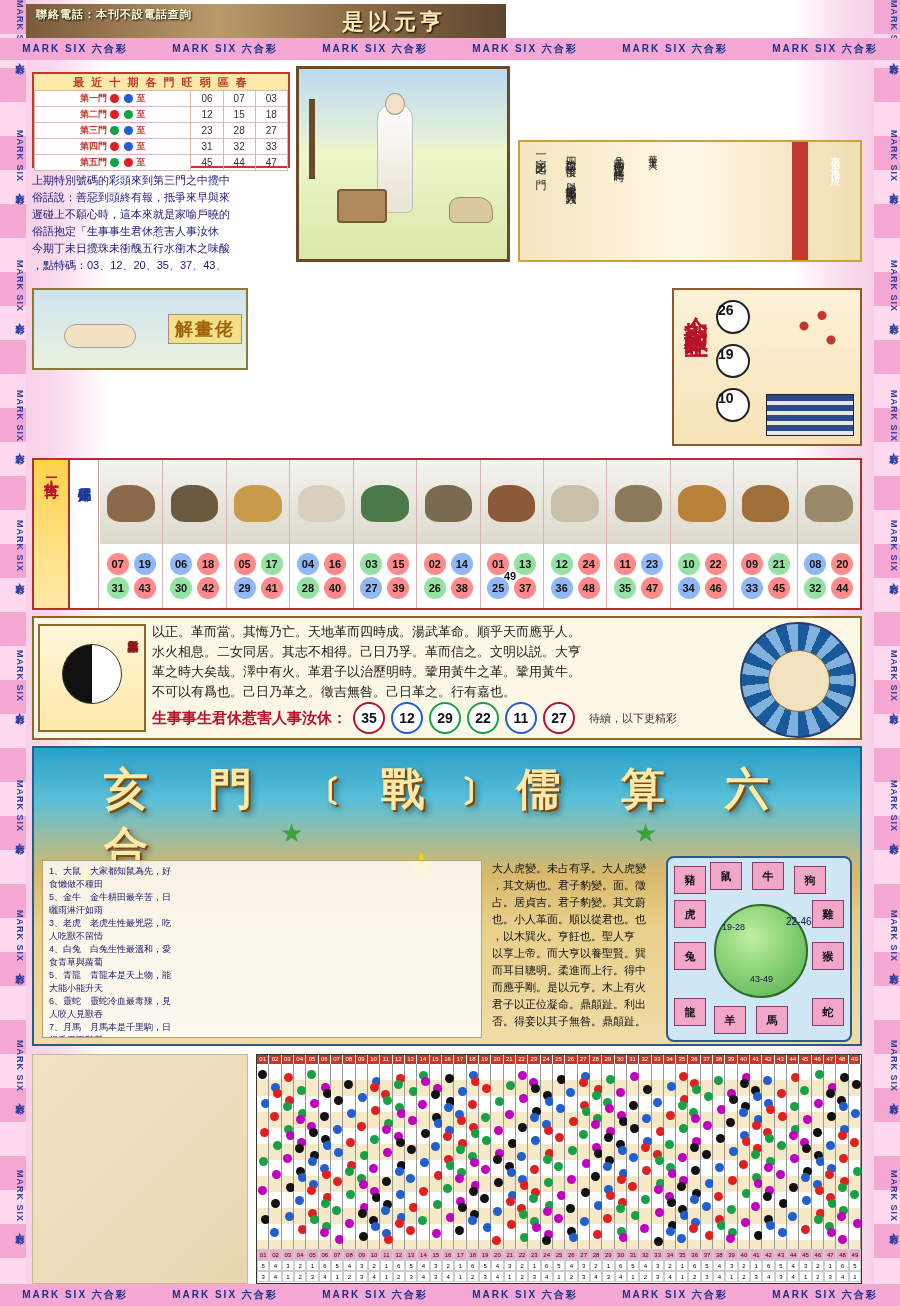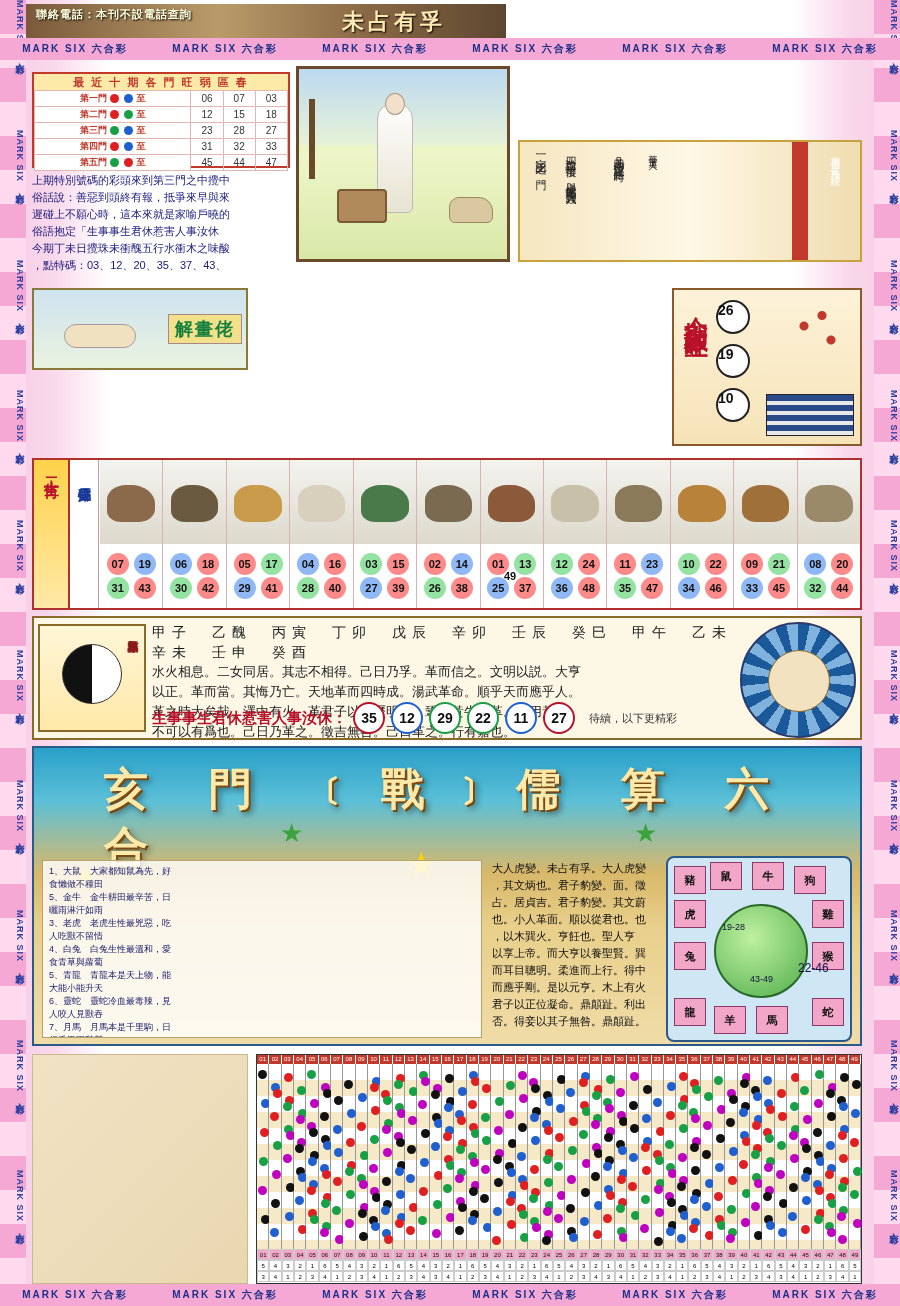--- a/index.html
+++ b/index.html
@@ -73,21 +73,21 @@
           overflow:hidden;}
   #scroll .bg{position:absolute;inset:0;background:linear-gradient(90deg,#f6e6c0,#fff8e6 50%,#f0ddb0);}
   #scroll .redbar{position:absolute;right:52px;top:0;width:16px;height:100%;background:#c0392b;}
   #scroll .col{position:absolute;top:6px;writing-mode:vertical-rl;font-size:11px;color:#222;
           line-height:14px;letter-spacing:2px;}
   #scrollTitle{position:absolute;right:6px;top:6px;width:160px;height:36px;
           color:#5a2d00;font-size:20px;font-weight:bold;text-align:right;}
 
   #jiehua{left:32px;top:288px;width:216px;height:82px;border:2px solid #8a7a3a;
           background:linear-gradient(180deg,#cfe3ef,#eaf3e0);overflow:hidden;}
-  #jiehua .label{position:absolute;right:4px;top:24px;background:#f2e08a;color:#15803d;
+  #jiehua .label{position:absolute;right:4px;top:24px;background:#f2e08a;color:#a16207;
           font-size:18px;font-weight:bold;padding:2px 6px;border:1px solid #a88;letter-spacing:2px;}
   #jiehua .fig{position:absolute;left:30px;top:34px;width:70px;height:22px;background:#f0e2c0;
           border-radius:12px;border:1px solid #a99;}
 
   #mainText{left:256px;top:288px;width:408px;height:158px;border:3px solid #cc8f2a;
           background:linear-gradient(180deg,#ffe9a8,#ffd24a 55%,#ffcf3d);
           color:#7a0f0f;font-size:15px;line-height:25px;padding:8px 10px;box-sizing:border-box;
           font-weight:bold;text-align:justify;}
 
   #huoshu{left:672px;top:288px;width:190px;height:158px;border:2px solid #8a5a2a;
@@ -213,21 +213,21 @@
     <div class="v" style="top:520px">MARK SIX 六合彩</div>
     <div class="v" style="top:650px">MARK SIX 六合彩</div>
     <div class="v" style="top:780px">MARK SIX 六合彩</div>
     <div class="v" style="top:910px">MARK SIX 六合彩</div>
     <div class="v" style="top:1040px">MARK SIX 六合彩</div>
     <div class="v" style="top:1170px">MARK SIX 六合彩</div>
   </div>
 
   <div class="banner">
     <span class="sub">聯絡電話：本刊不設電話查詢</span>
-    <span>未占有孚</span>
+    <span>是以元亨</span>
   </div>
 
   <div class="strip top">
     <span>MARK SIX 六合彩</span>
     <span>MARK SIX 六合彩</span>
     <span>MARK SIX 六合彩</span>
     <span>MARK SIX 六合彩</span>
     <span>MARK SIX 六合彩</span>
     <span>MARK SIX 六合彩</span>
   </div>
@@ -543,23 +543,22 @@
       </div>
   <div style="position: absolute; left: 470px; top: 110px; font-size: 11px; color: rgb(17, 17, 17); font-weight: bold;">49</div>
     </div>
 
   <div class="card" id="bazi">
     <div class="tai">
       <div class="yy"></div>
       <div class="vt">八字專題精算</div>
     </div>
     <div class="txt">
-      <div class="row1">甲子　乙醜　丙寅　丁卯　戊辰　辛卯　壬辰　癸巳　甲午　乙未　辛未　壬申　癸酉</div>
+      <div>以正。革而當。其悔乃亡。天地革而四時成。湯武革命。順乎天而應乎人。</div>
       <div>水火相息。二女同居。其志不相得。己日乃孚。革而信之。文明以説。大亨</div>
-      <div>以正。革而當。其悔乃亡。天地革而四時成。湯武革命。順乎天而應乎人。</div>
       <div>革之時大矣哉。澤中有火。革君子以治歷明時。鞏用黃牛之革。鞏用黃牛。</div>
       <div>不可以有爲也。己日乃革之。徵吉無咎。己日革之。行有嘉也。</div>
     </div>
     <div class="pick">
       <span class="lab">生事事生君休惹害人事汝休：</span>
       <span class="ball" style="border-color:#b8122a">35</span>
       <span class="ball" style="border-color:#1f5fd0">12</span>
       <span class="ball" style="border-color:#18a045">29</span>
       <span class="ball" style="border-color:#18a045">22</span>
       <span class="ball" style="border-color:#1f5fd0">11</span>
@@ -615,21 +614,21 @@
       <div class="cell" style="left:128px;top:10px">狗</div>
       <div class="cell" style="left:8px;top:44px">虎</div>
       <div class="cell" style="left:146px;top:44px">雞</div>
       <div class="cell" style="left:8px;top:86px">兔</div>
       <div class="cell" style="left:146px;top:86px">猴</div>
       <div class="cell" style="left:8px;top:142px">龍</div>
       <div class="cell" style="left:48px;top:150px">羊</div>
       <div class="cell" style="left:90px;top:150px">馬</div>
       <div class="cell" style="left:146px;top:142px">蛇</div>
       <div style="position:absolute;left:56px;top:66px;font-size:9px;color:#114;">19-28</div>
-      <div style="position:absolute;left:132px;top:60px;font-size:12px;color:#114;margin-top:45px;">22-46</div>
+      <div style="position:absolute;left:120px;top:60px;font-size:10px;color:#114;">22-46</div>
       <div style="position:absolute;left:84px;top:118px;font-size:9px;color:#114;">43-49</div>
     </div>
   </div>
 
   <div class="card" id="leftBlank"></div>
 
   <div class="card" id="chart">
     <div class="hdr" id="chartHdr">
         <span>01</span>
         <span>02</span>

